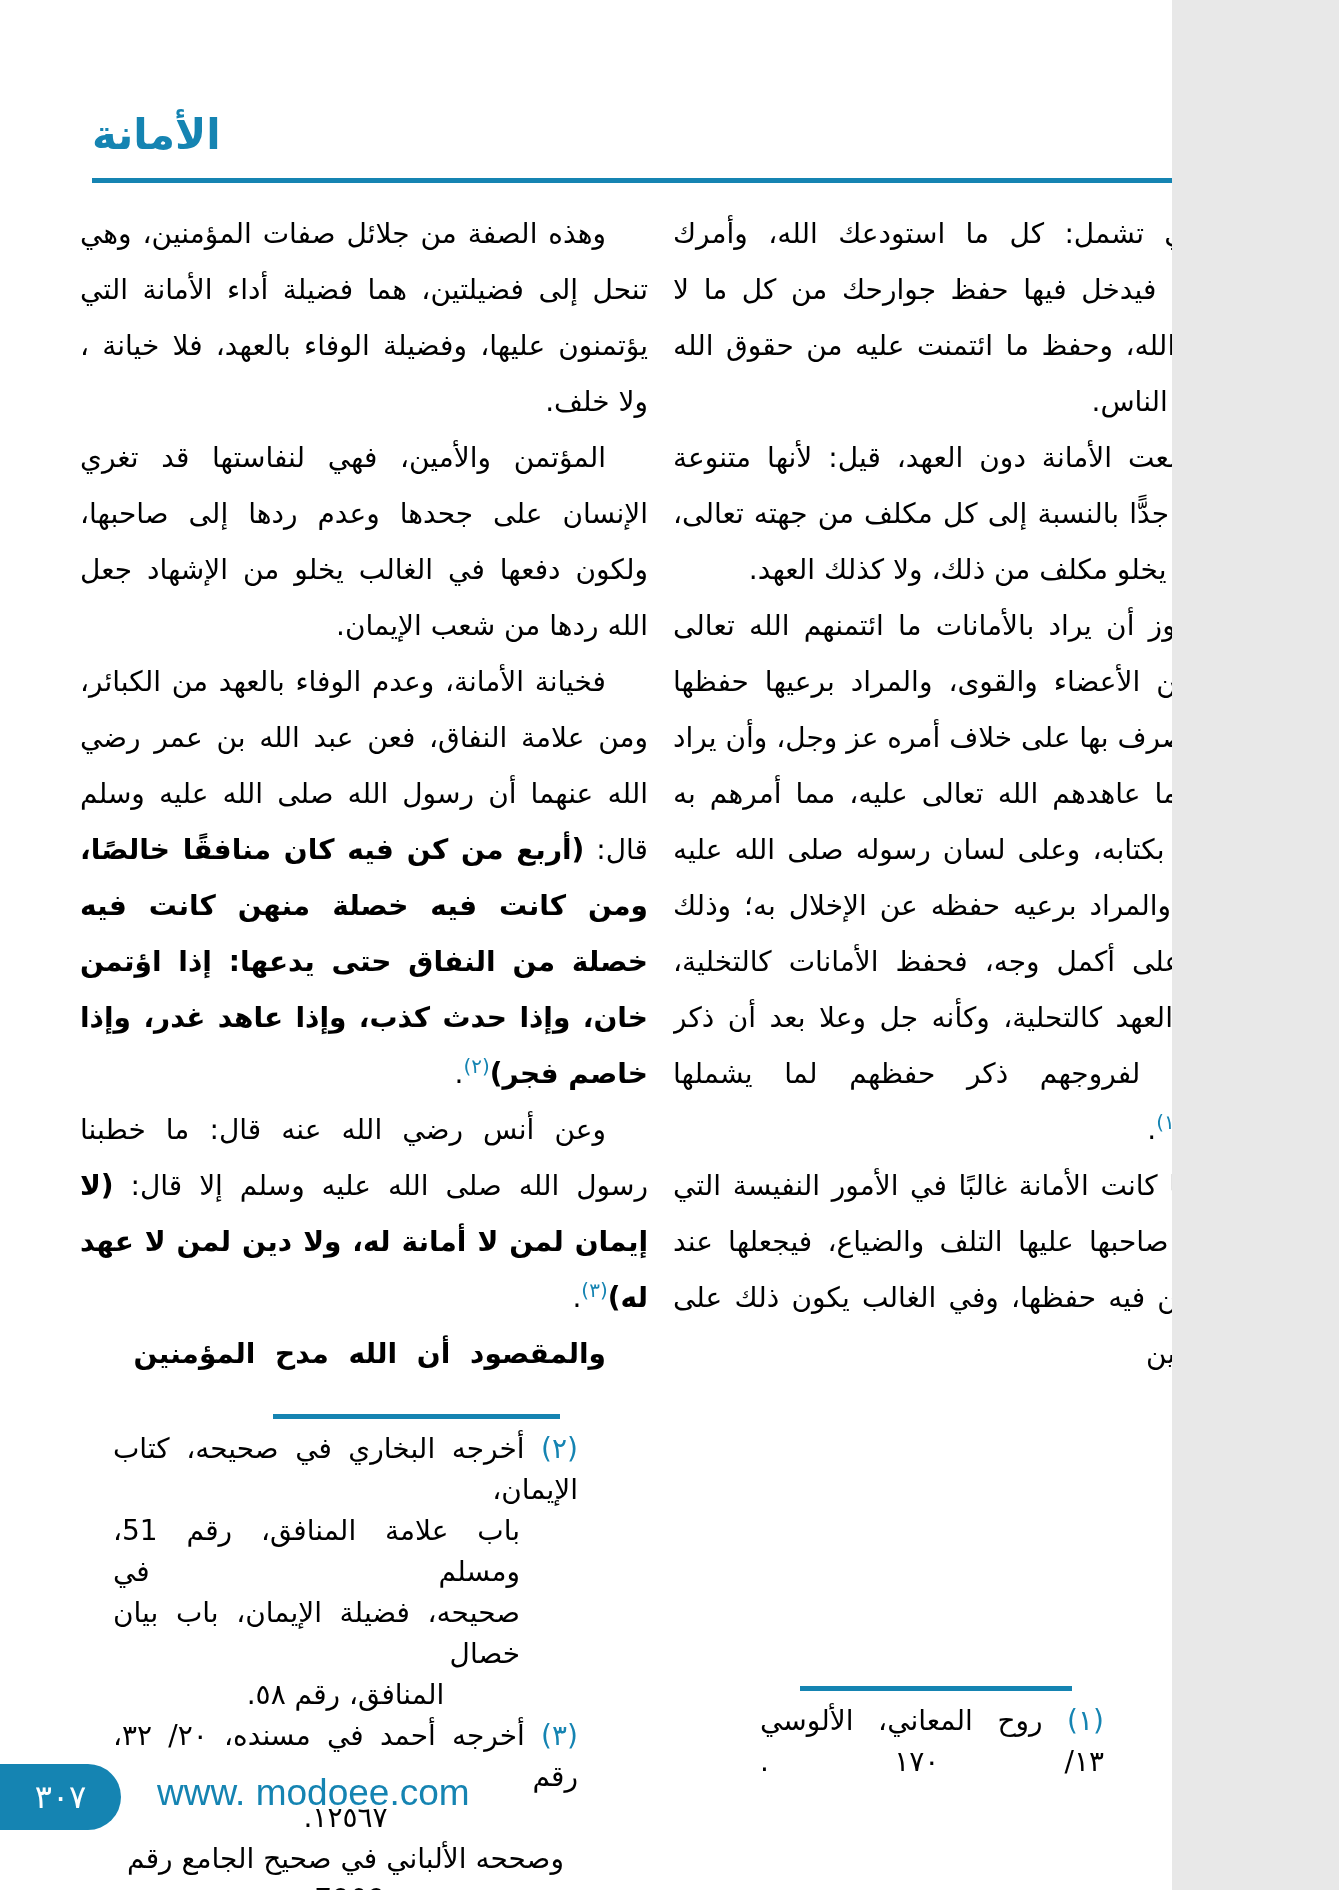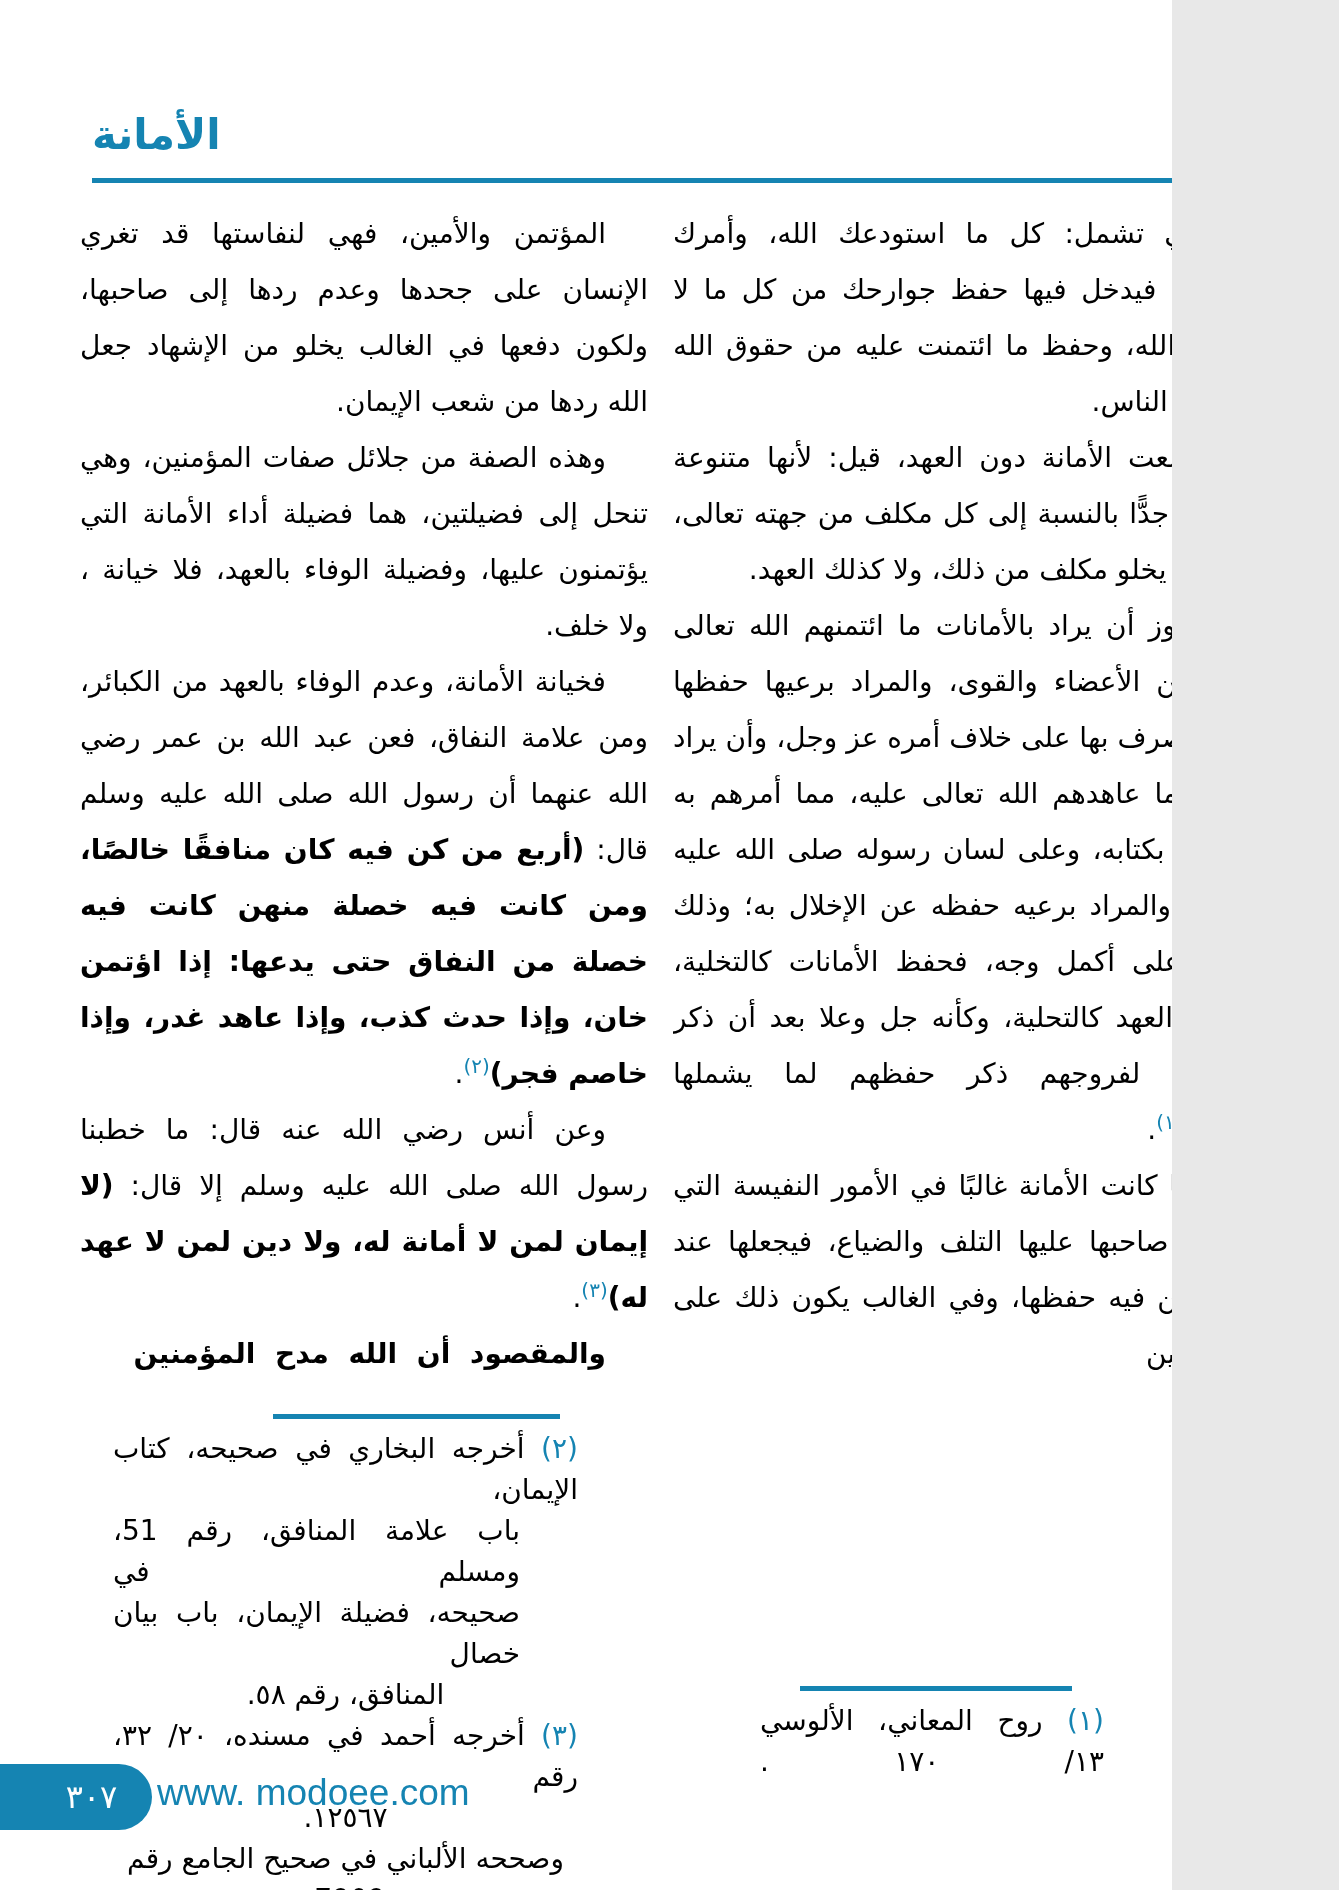--- a/index.html
+++ b/index.html
@@ -83,21 +83,20 @@
     width: 121px;
     height: 66px;
     background: var(--accent);
     border-radius: 0 33px 33px 0;
     color: #ffffff;
     font-size: 32px;
     display: flex;
     align-items: center;
     justify-content: center;
     direction: rtl;
-    padding-left: 31px;
   }
   .website {
     position: absolute;
     left: 157px;
     top: 1772px;
     font-size: 37px;
     color: var(--accent);
     font-family: "Liberation Sans", sans-serif;
   }
 </style>
@@ -110,22 +109,22 @@
   <div class="header-rule"></div>
 
   <div class="col col-right">
     <p class="para">وهي تشمل: كل ما استودعك الله، وأمرك بحفظه، فيدخل فيها حفظ جوارحك من كل ما لا يرضي الله، وحفظ ما ائتمنت عليه من حقوق الله وحقوق الناس.</p>
     <p class="para">وجمعت الأمانة دون العهد، قيل: لأنها متنوعة متعددة جدًّا بالنسبة إلى كل مكلف من جهته تعالى، ولا يكاد يخلو مكلف من ذلك، ولا كذلك العهد.</p>
     <p class="para"><span>ويجوز أن يراد بالأمانات ما ائتمنهم الله تعالى عليه من الأعضاء والقوى، والمراد برعيها حفظها عن التصرف بها على خلاف أمره عز وجل، وأن يراد بالعهد ما عاهدهم الله تعالى عليه، مما أمرهم به سبحانه بكتابه، وعلى لسان رسوله صلى الله عليه وسلم، والمراد برعيه حفظه عن الإخلال به؛ وذلك بفعله على أكمل وجه، فحفظ الأمانات كالتخلية، وحفظ العهد كالتحلية، وكأنه جل وعلا بعد أن ذكر حفظهم لفروجهم ذكر حفظهم لما يشملها وغيرها</span><sup class="fn-ref">(١)</sup><span>.</span></p>
     <p class="para">ولما كانت الأمانة غالبًا في الأمور النفيسة التي يخشى صاحبها عليها التلف والضياع، فيجعلها عند من يظن فيه حفظها، وفي الغالب يكون ذلك على انفراد بين</p>
   </div>
 
   <div class="col col-left">
+    <p class="para">وهذه الصفة من جلائل صفات المؤمنين، وهي تنحل إلى فضيلتين، هما فضيلة أداء الأمانة التي يؤتمنون عليها، وفضيلة الوفاء بالعهد، فلا خيانة ، ولا خلف.</p>
     <p class="para">المؤتمن والأمين، فهي لنفاستها قد تغري الإنسان على جحدها وعدم ردها إلى صاحبها، ولكون دفعها في الغالب يخلو من الإشهاد جعل الله ردها من شعب الإيمان.</p>
-    <p class="para">وهذه الصفة من جلائل صفات المؤمنين، وهي تنحل إلى فضيلتين، هما فضيلة أداء الأمانة التي يؤتمنون عليها، وفضيلة الوفاء بالعهد، فلا خيانة ، ولا خلف.</p>
     <p class="para"><span>فخيانة الأمانة، وعدم الوفاء بالعهد من الكبائر، ومن علامة النفاق، فعن عبد الله بن عمر رضي الله عنهما أن رسول الله صلى الله عليه وسلم قال: </span><span class="quote">(أربع من كن فيه كان منافقًا خالصًا، ومن كانت فيه خصلة منهن كانت فيه خصلة من النفاق حتى يدعها: إذا اؤتمن خان، وإذا حدث كذب، وإذا عاهد غدر، وإذا خاصم فجر)</span><sup class="fn-ref">(٢)</sup><span>.</span></p>
     <p class="para"><span>وعن أنس رضي الله عنه قال: ما خطبنا رسول الله صلى الله عليه وسلم إلا قال: </span><span class="quote">(لا إيمان لمن لا أمانة له، ولا دين لمن لا عهد له)</span><sup class="fn-ref">(٣)</sup><span>.</span></p>
     <p class="para last-par">والمقصود أن الله مدح المؤمنين من</p>
   </div>
 
   <div class="fn-sep fn-sep-left"></div>
   <div class="fn fn-left">
     <div class="fn-line"><span class="fn-marker">(٢)</span> <span>أخرجه البخاري في صحيحه، كتاب الإيمان،</span></div>
     <div class="fn-line cont">باب علامة المنافق، رقم 51، ومسلم في</div>
     <div class="fn-line cont">صحيحه، فضيلة الإيمان، باب بيان خصال</div>

